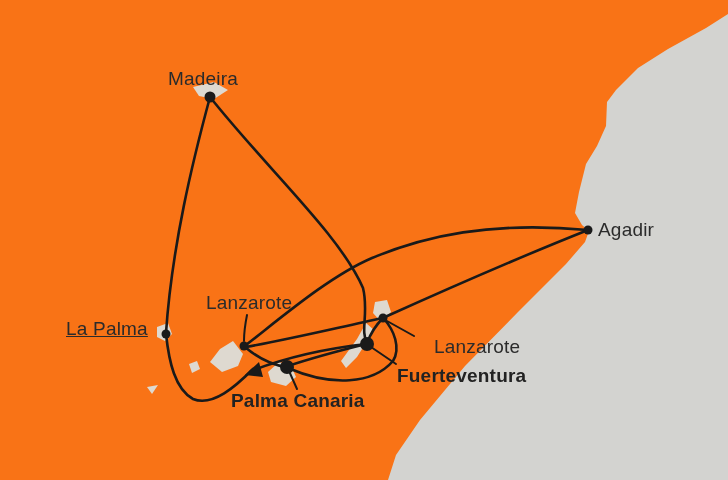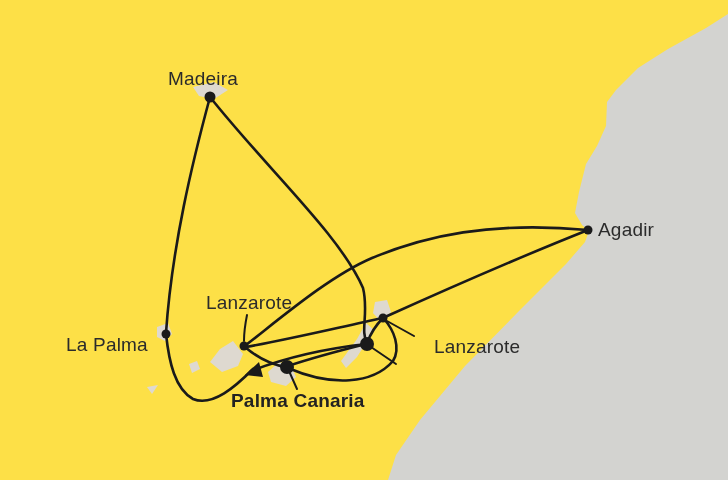--- a/index.html
+++ b/index.html
@@ -28,21 +28,21 @@
     line-height: 21px;
     color: #2b2b2b;
     white-space: nowrap;
     letter-spacing: 0.2px;
   }
   .port-label.bold { font-weight: 700; color: #222; }
 </style>
 </head>
 <body>
 
-<div class="map-container" style="background: #fde047;">
+<div class="map-container" style="background: #f97316;">
   <svg class="map-canvas" viewBox="0 0 728 480" xmlns="http://www.w3.org/2000/svg">
     <g>
         <path d="M 728,14 L 706,28 L 668,49 L 638,68 L 616,90 L 607,102 L 606,126 L 597,146 L 586,164 L 579,192 L 575,213 L 582,225 L 589,231 L 585,242 L 566,264 L 518,312 L 465,366 L 420,420 L 396,455 L 388,480 L 728,480 Z" fill="#d3d3d0" stroke="none"></path>
         <path d="M 193,87 L 214,82 L 228,90 L 214,99 L 199,96 Z" fill="#ded9d0" stroke="none"></path>
         <path d="M 157,327 L 168,323 L 172,334 L 165,341 L 157,337 Z" fill="#ded9d0" stroke="none"></path>
         <path d="M 189,364 L 197,361 L 200,369 L 192,373 Z" fill="#ded9d0" stroke="none"></path>
         <path d="M 147,387 L 158,385 L 152,394 Z" fill="#ded9d0" stroke="none"></path>
         <path d="M 210,362 L 220,349 L 233,341 L 243,354 L 238,366 L 222,372 Z" fill="#ded9d0" stroke="none"></path>
         <path d="M 268,372 L 279,362 L 291,366 L 296,377 L 286,386 L 271,382 Z" fill="#ded9d0" stroke="none"></path>
         <path d="M 366,323 L 374,330 L 357,357 L 346,368 L 341,361 L 357,339 Z" fill="#ded9d0" stroke="none"></path>
@@ -75,19 +75,20 @@
         <circle cx="166" cy="334" r="4.5" fill="#1a1a1a"></circle>
         <circle cx="244" cy="346" r="4.5" fill="#1a1a1a"></circle>
         <circle cx="287" cy="367" r="7" fill="#1a1a1a"></circle>
         <circle cx="367" cy="344" r="7" fill="#1a1a1a"></circle>
         <circle cx="383" cy="318" r="4.5" fill="#1a1a1a"></circle>
         <circle cx="588" cy="230" r="4.5" fill="#1a1a1a"></circle>
       </g>
   </svg>
   <div class="label-layer">
       <div class="port-label" style="left: 168px; top: 68px;">Madeira</div>
-      <div class="port-label" style="left: 66px; top: 334px;">La Palma</div>
+      <div class="port-label" style="left: 66px; top: 318px; text-decoration: underline;">La Palma</div>
       <div class="port-label" style="left: 206px; top: 292px;">Lanzarote</div>
       <div class="port-label bold" style="left: 231px; top: 390px;">Palma Canaria</div>
+      <div class="port-label bold" style="left: 397px; top: 365px;">Fuerteventura</div>
       <div class="port-label" style="left: 434px; top: 336px;">Lanzarote</div>
       <div class="port-label" style="left: 598px; top: 219px;">Agadir</div>
     </div>
 </div>
 
 </body></html>

